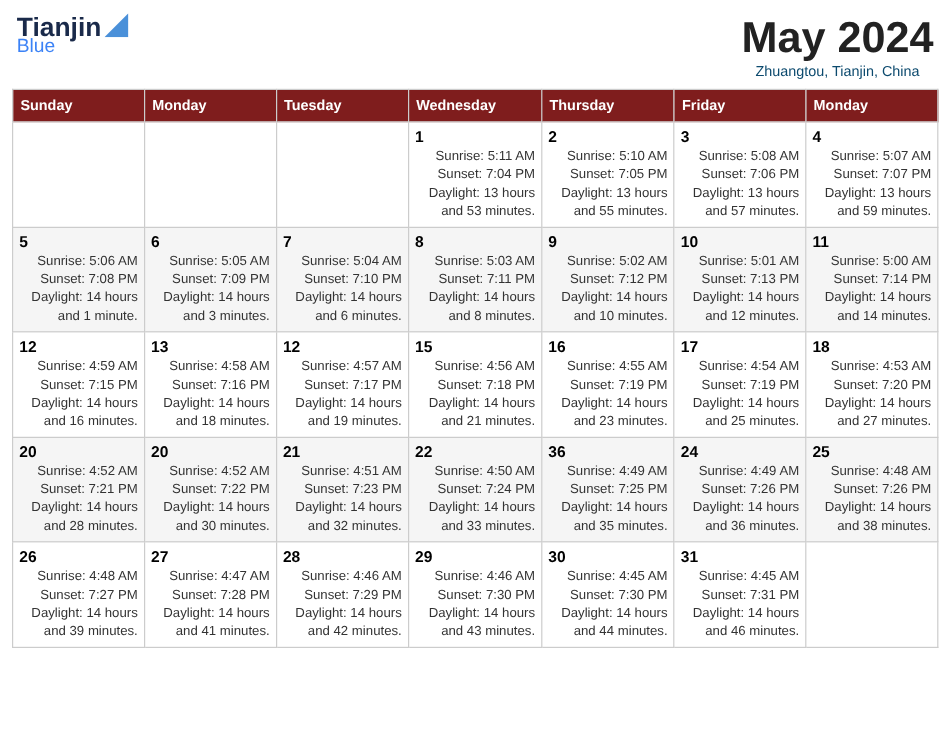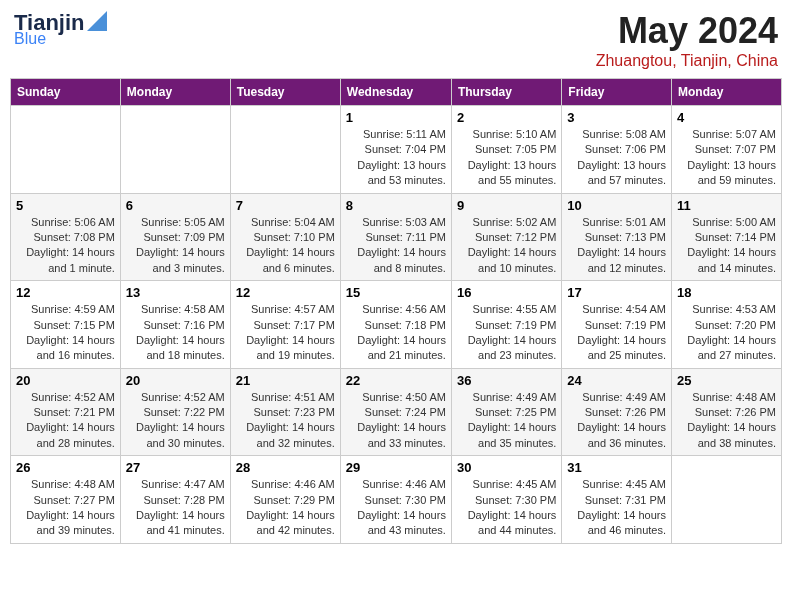--- a/index.html
+++ b/index.html
@@ -16,38 +16,38 @@
       align-items: flex-start;
       margin-bottom: 8px;
       padding: 0 4px;
     }
     .logo {
       display: flex;
       flex-direction: column;
       align-items: flex-start;
     }
     .title-block {
-      text-align: right;
+      text-align: center;
     }
     .month-title {
       font-size: 36px;
       font-weight: bold;
       color: #222;
     }
     .location-title {
-      font-size: 16px;
-      color: #b91c1c;
+      font-size: 12px;
+      color: #0c4a6e;
     }
     .calendar {
       width: 100%;
       border-collapse: collapse;
       font-size: 11px;
     }
     .calendar th {
-      background-color: #701a75;
+      background-color: #7f1d1d;
       color: #fff;
       text-align: left;
       padding: 6px 6px;
       font-size: 12px;
       font-weight: bold;
       border: 1px solid #ccc;
     }
     .calendar td {
       border: 1px solid #ccc;
       vertical-align: top;

